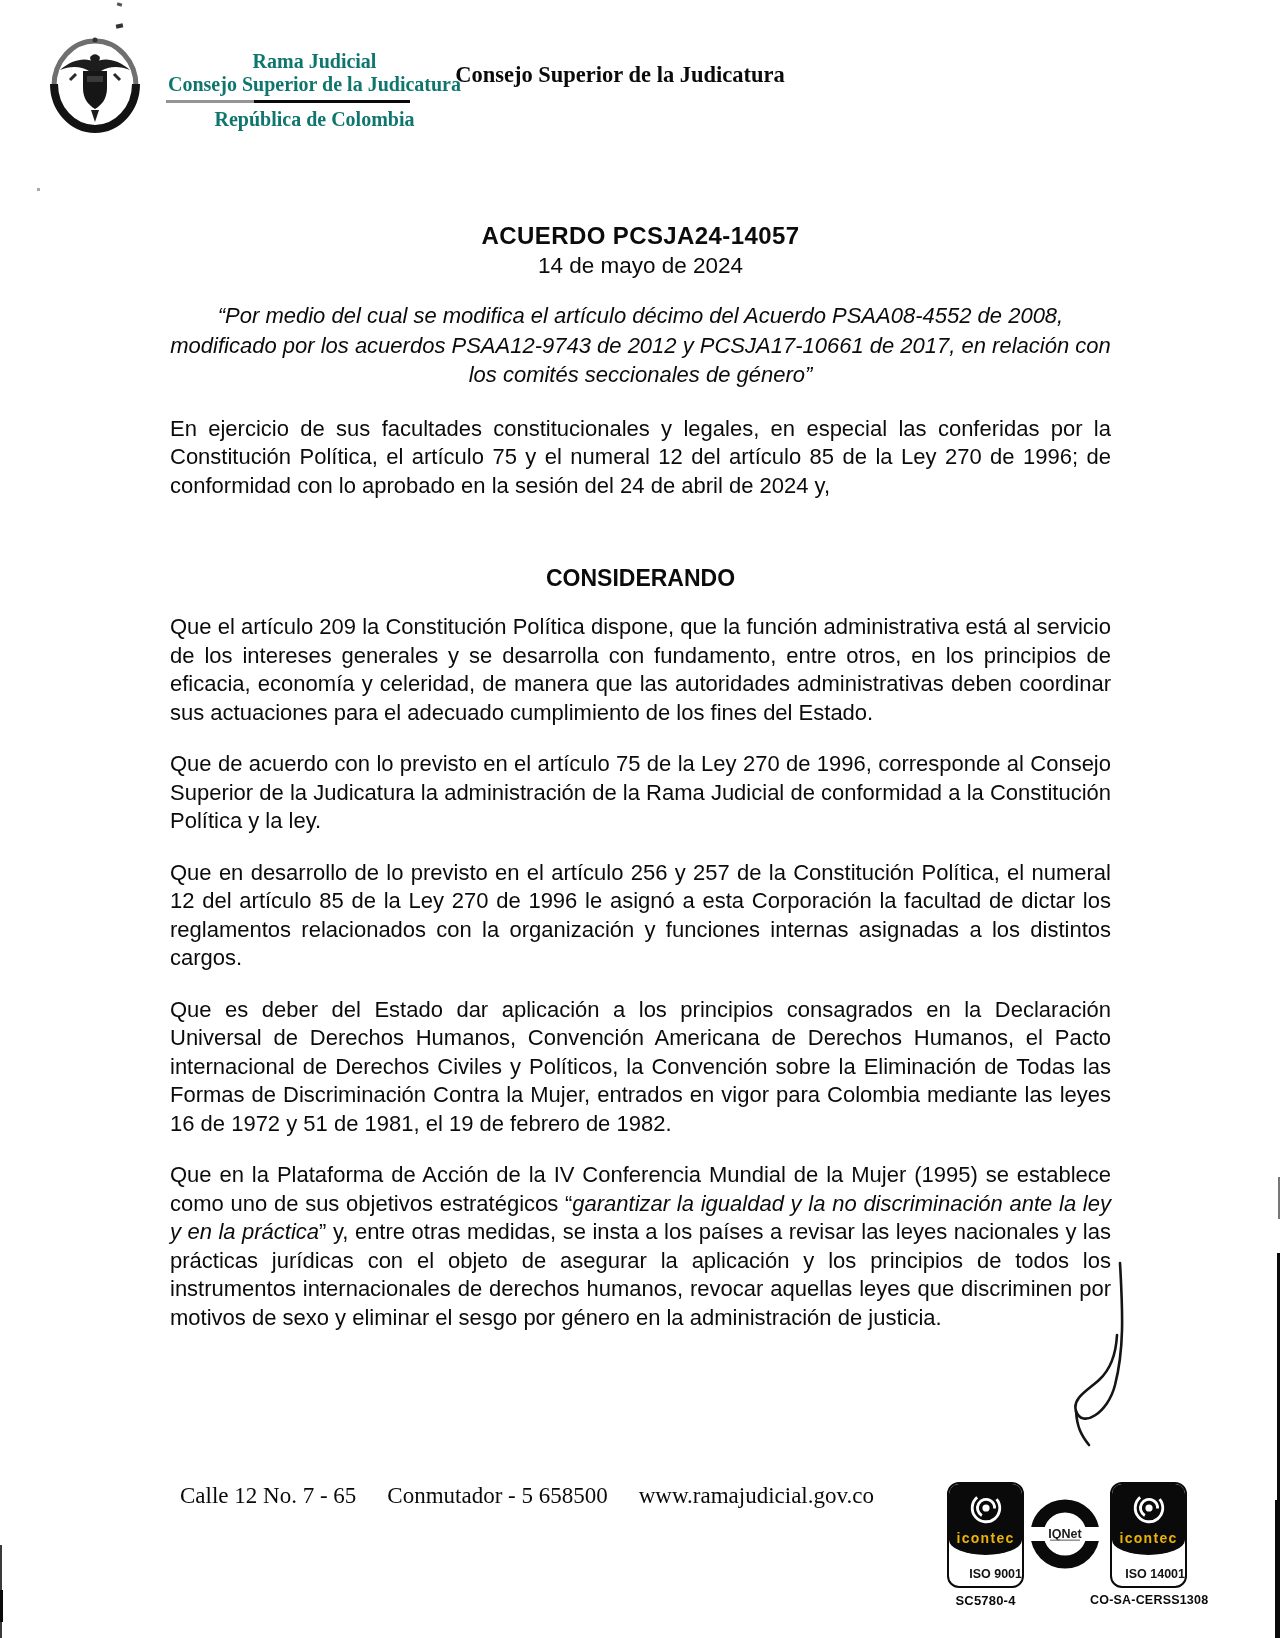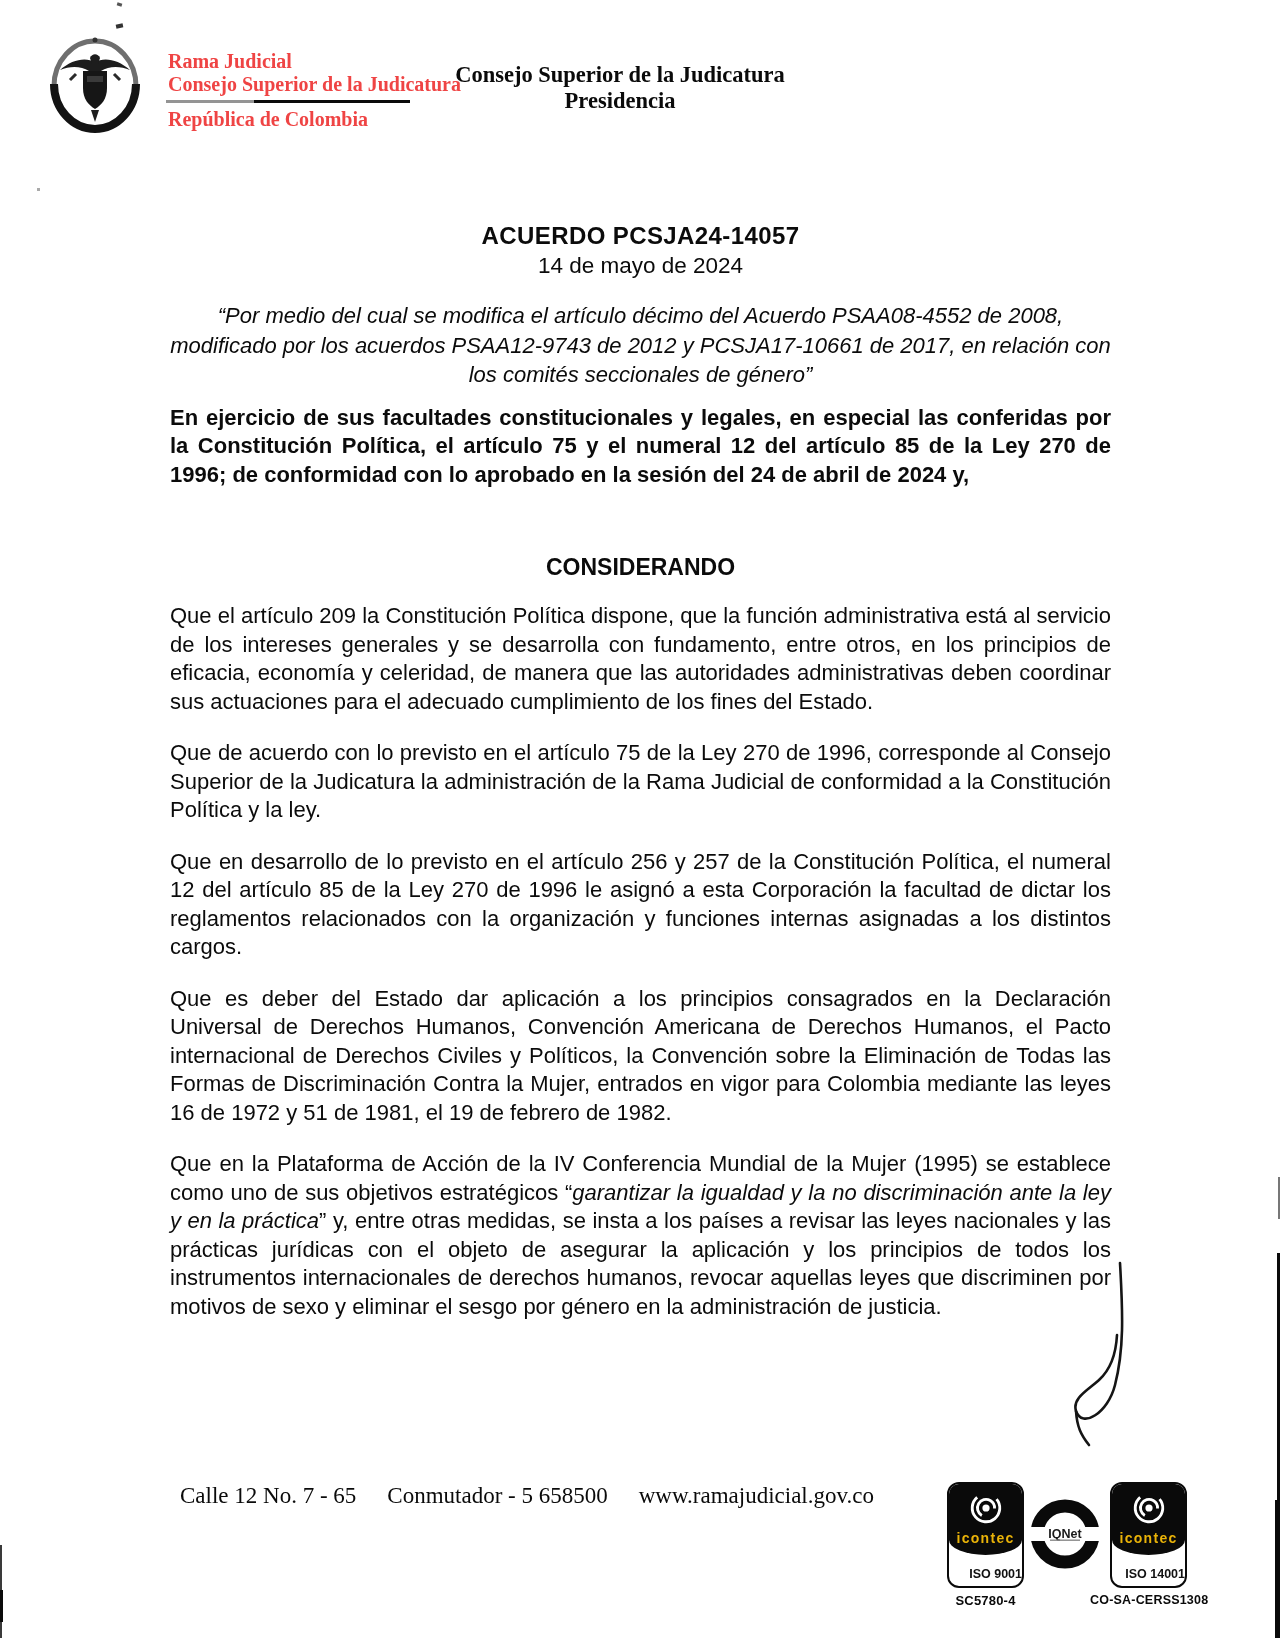--- a/index.html
+++ b/index.html
@@ -4,36 +4,36 @@
 <style>
   html,body{margin:0;padding:0;background:#ffffff;}
   .page{position:relative;width:1280px;height:1638px;background:#ffffff;
         font-family:"Liberation Sans",sans-serif;color:#0b0b0b;overflow:hidden;}
   p{margin:0;}
 
   
   .logo{position:absolute;left:46px;top:30px;width:98px;height:110px;}
   .hdr-left{position:absolute;left:168px;top:50px;
             font-family:"Liberation Serif",serif;font-weight:600;
-            font-size:20px;line-height:23px;color:#ef4444;}
+            font-size:20px;line-height:23px;color:#0f766e;text-align:center;}
   .hdr-left .l3{margin-top:12px;}
   .hdr-rule{position:absolute;left:166px;top:100px;width:244px;height:3px;
             background:linear-gradient(to right,#949494 0%,#949494 36%,#0a0a0a 36%,#0a0a0a 100%);}
   .hdr-right{position:absolute;left:430px;top:62px;width:380px;text-align:center;
              font-family:"Liberation Serif",serif;font-weight:700;
              font-size:22.5px;line-height:26px;color:#0a0a0a;}
 
   
   .content{position:absolute;left:170px;top:222px;width:941px;
            font-size:22px;line-height:28.5px;}
   .doc-title{text-align:center;font-weight:700;font-size:24px;letter-spacing:.4px;line-height:28px;}
   .doc-date{text-align:center;font-size:22.5px;line-height:28px;margin-top:2px;}
   .doc-subject{margin-top:21px;text-align:center;font-style:italic;font-size:22px;line-height:29.5px;}
   .h-issuer{margin-top:44px;text-align:center;font-weight:700;font-size:23px;line-height:26px;}
-  .preamble{margin-top:14px;text-align:justify;font-weight:bold;}
+  .preamble{margin-top:25px;text-align:justify;}
   .h-considering{margin-top:65px;text-align:center;font-weight:700;font-size:23px;line-height:26px;}
   .body-par{margin-top:23px;text-align:justify;}
   .body-par em{font-style:italic;}
 
   
   .footer-line{position:absolute;left:180px;top:1483px;
                font-family:"Liberation Serif",serif;font-size:23px;color:#0a0a0a;white-space:nowrap;}
   .footer-line span{margin-right:31px;}
 
   
@@ -82,21 +82,20 @@
 
   <div class="hdr-left">
     <div>Rama Judicial</div>
     <div>Consejo Superior de la Judicatura</div>
     <div class="l3">República de Colombia</div>
   </div>
   <div class="hdr-rule"></div>
 
   <div class="hdr-right">
     <div>Consejo Superior de la Judicatura</div>
-    <div>Presidencia</div>
   </div>
 
   <div class="content">
     <p class="doc-title">ACUERDO PCSJA24-14057</p>
     <p class="doc-date">14 de mayo de 2024</p>
 
     <p class="doc-subject">“Por medio del cual se modifica el artículo décimo del Acuerdo PSAA08-4552 de 2008, modificado por los acuerdos PSAA12-9743 de 2012 y PCSJA17-10661 de 2017, en relación con los comités seccionales de género”</p>
 
 
     <p class="preamble">En ejercicio de sus facultades constitucionales y legales, en especial las conferidas por la Constitución Política, el artículo 75 y el numeral 12 del artículo 85 de la Ley 270 de 1996; de conformidad con lo aprobado en la sesión del 24 de abril de 2024 y,</p>

